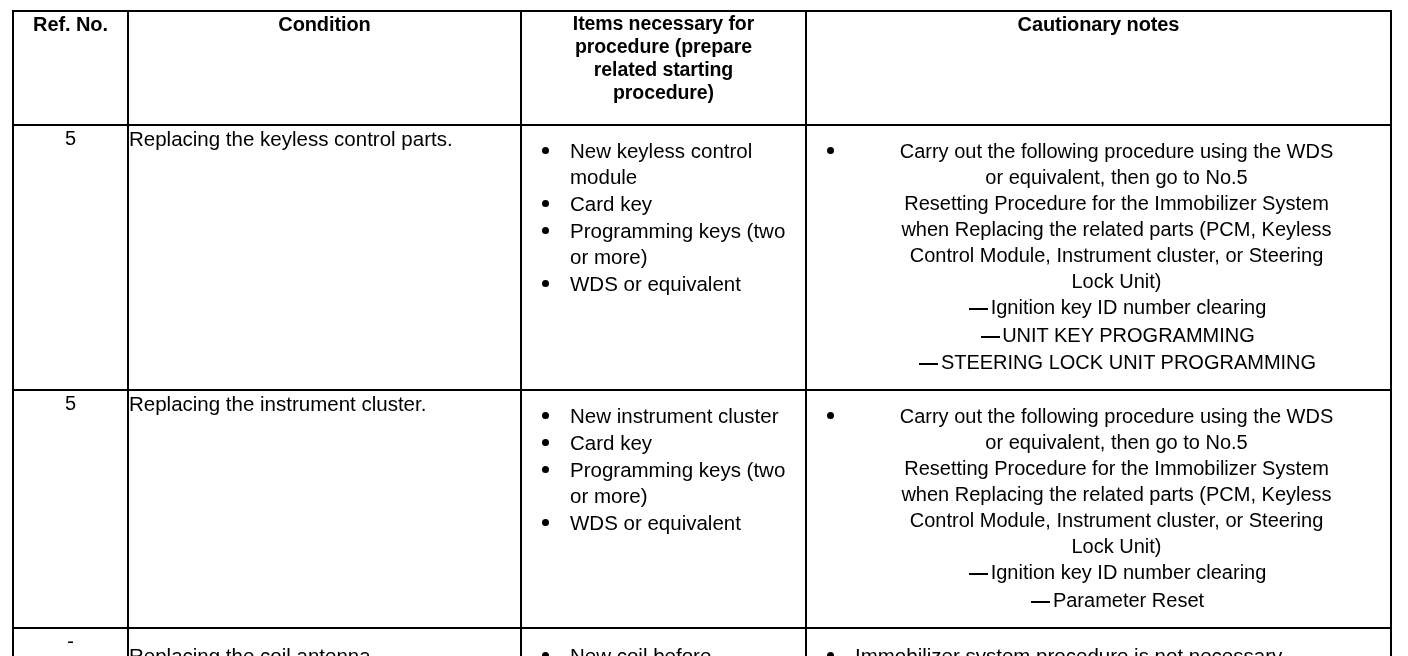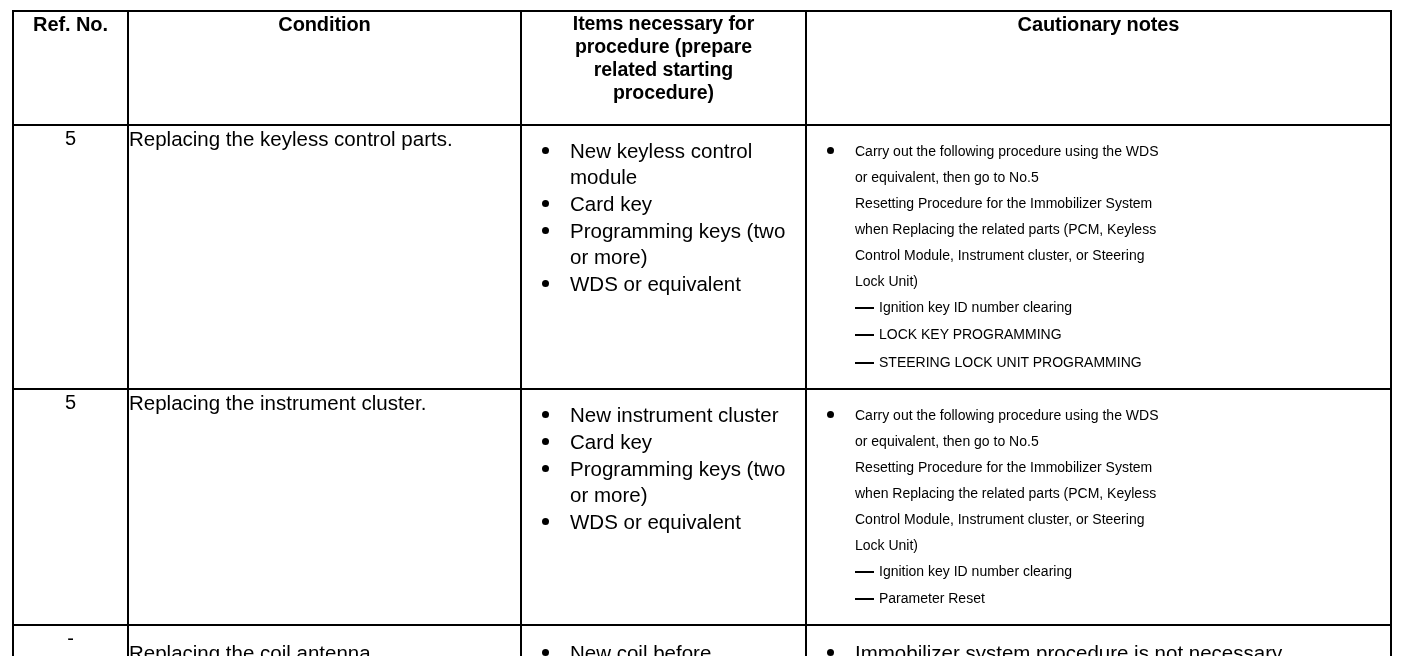--- a/index.html
+++ b/index.html
@@ -102,22 +102,23 @@
     height: 7px;
     background: #000000;
     border-radius: 50%;
   }
   ul.bullets > li .li-text {
     display: block;
   }
 
   
   .note-block {
-    font-size: 14px;
+    font-size: 20px;
     line-height: 26px;
+    text-align: center;
   }
   .note-line {
     display: block;
     white-space: nowrap;
   }
   .dash-line {
     display: block;
     white-space: nowrap;
   }
   .dash-line .dash {
@@ -211,21 +212,21 @@
             <li>
               <span class="bullet-dot"></span>
               <span class="note-block">
                 <span class="note-line">Carry out the following procedure using the WDS</span>
                 <span class="note-line">or equivalent, then go to No.5</span>
                 <span class="note-line">Resetting Procedure for the Immobilizer System</span>
                 <span class="note-line">when Replacing the related parts (PCM, Keyless</span>
                 <span class="note-line">Control Module, Instrument cluster, or Steering</span>
                 <span class="note-line">Lock Unit)</span>
                 <span class="dash-line"><span class="dash"></span><span>Ignition key ID number clearing</span></span>
-                <span class="dash-line"><span class="dash"></span><span>LOCK KEY PROGRAMMING</span></span>
+                <span class="dash-line"><span class="dash"></span><span>UNIT KEY PROGRAMMING</span></span>
                 <span class="dash-line"><span class="dash"></span><span>STEERING LOCK UNIT PROGRAMMING</span></span>
               </span>
             </li>
           </ul>
         </td>
       </tr>
 
       <tr class="row-2">
         <td class="cell-ref">5</td>
 

